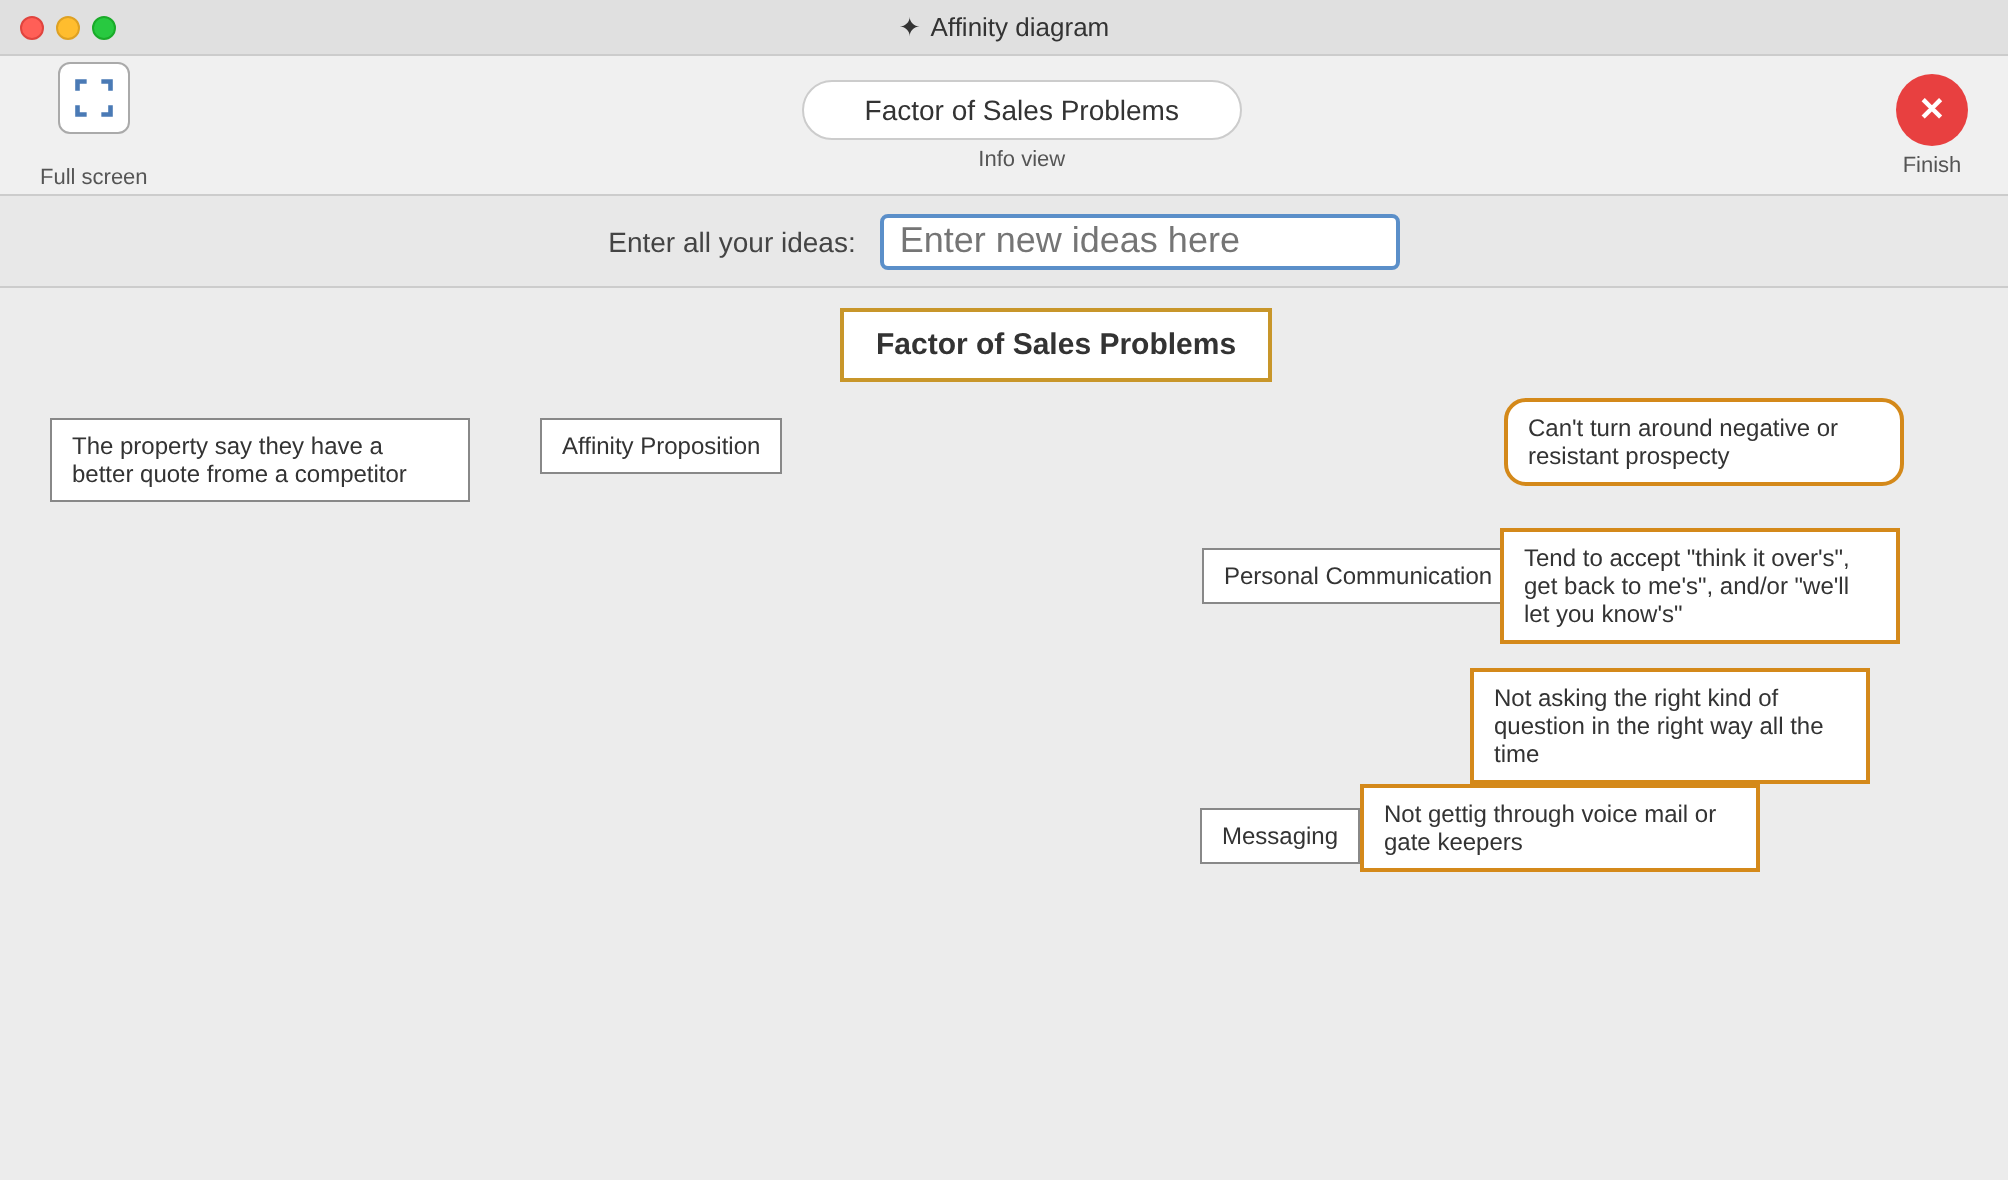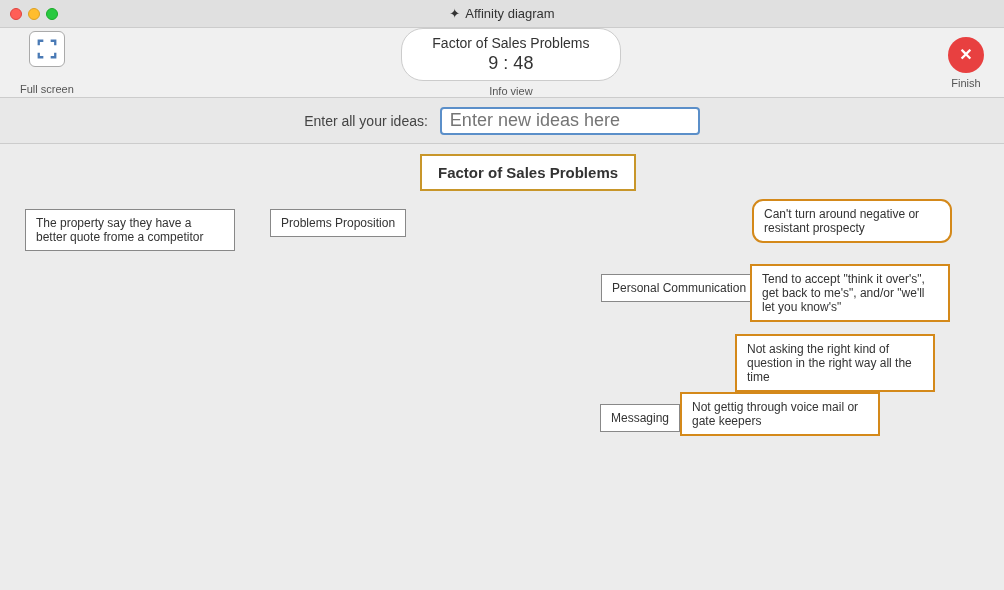--- a/index.html
+++ b/index.html
@@ -226,39 +226,38 @@
         <polyline points="3,16 3,21 8,21"></polyline>
         <polyline points="16,21 21,21 21,16"></polyline>
       </svg>
     </div>
     <span class="toolbar-label">Full screen</span>
   </div>
 
   <div class="toolbar-center">
     <div class="info-pill">
       <div class="info-pill-title">Factor of Sales Problems</div>
-      <div class="info-pill-timer">9 : 48</div>
     </div>
     <span class="info-view-label">Info view</span>
   </div>
 
   <div class="toolbar-right">
     <button class="finish-btn"></button>
     <span class="toolbar-label">Finish</span>
   </div>
 </div>
 
 <div class="ideas-bar">
   <span class="ideas-bar-label">Enter all your ideas:</span>
   <input class="ideas-input" type="text" placeholder="Enter new ideas here" style="">
 </div>
 
 <div class="canvas" id="canvas">
 <div class="center-label" style="left: 420px; top: 10px;">Factor of Sales Problems</div>
     <div class="card card-thin" style="left: 25px; top: 65px; max-width: 210px;">The property say they have a better quote frome a competitor</div>
-    <div class="card card-thin" style="left: 270px; top: 65px; max-width: 140px;">Problems Proposition</div>
+    <div class="card card-thin" style="left: 270px; top: 65px; max-width: 140px;">Affinity Proposition</div>
     <div class="card card-orange" style="left: 752px; top: 55px; max-width: 200px; border-radius: 11px;">Can't turn around negative or resistant prospecty</div>
     <div class="card card-thin" style="left: 601px; top: 130px;">Personal Communication</div>
     <div class="card card-orange" style="left: 750px; top: 120px; max-width: 200px;">Tend  to accept "think it over's", get back to me's", and/or "we'll let you know's"</div>
     <div class="card card-orange" style="left: 735px; top: 190px; max-width: 200px;">Not asking the right kind of question in the right way all the time</div>
     <div class="card card-thin" style="left: 600px; top: 260px;">Messaging</div>
     <div class="card card-orange" style="left: 680px; top: 248px; max-width: 200px;">Not gettig through voice mail or gate keepers</div>
   </div>
 
 </body></html>

